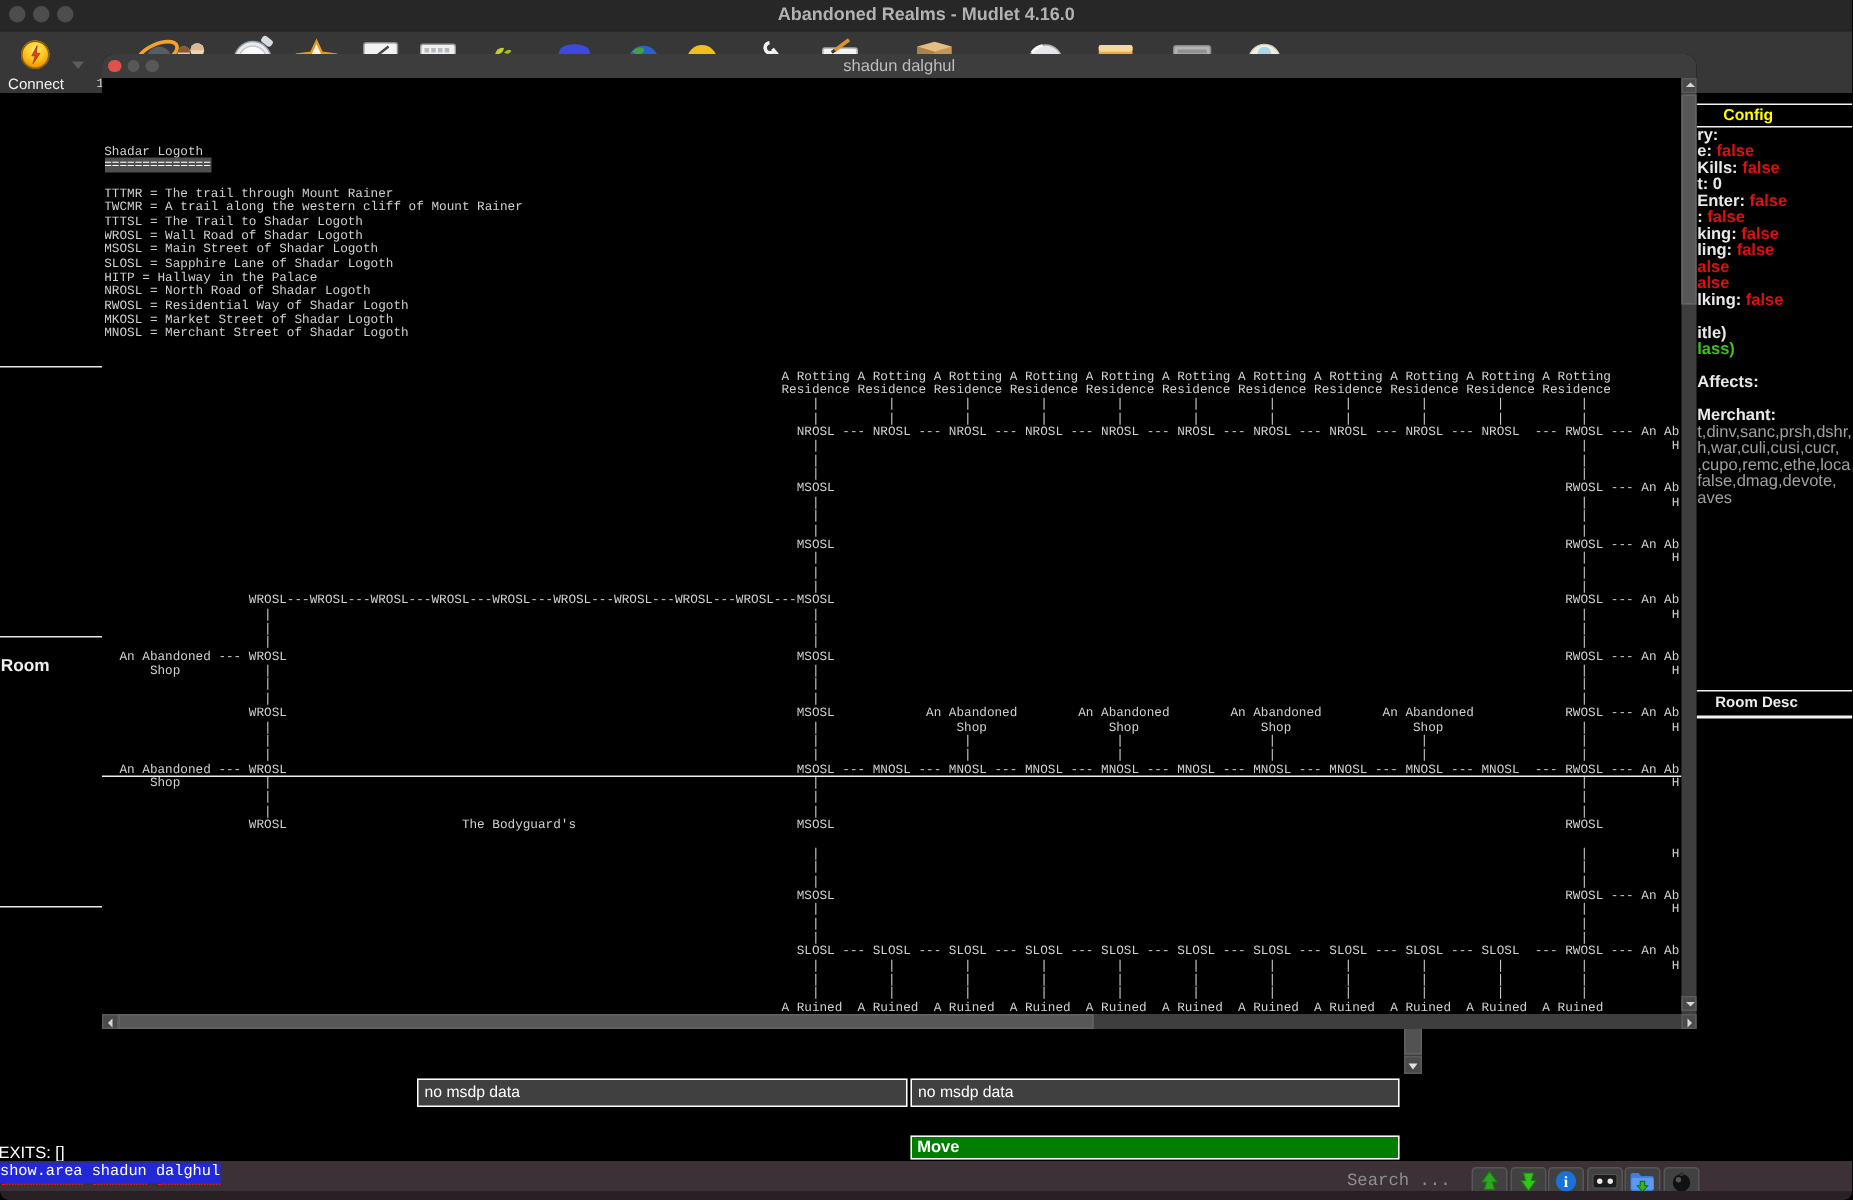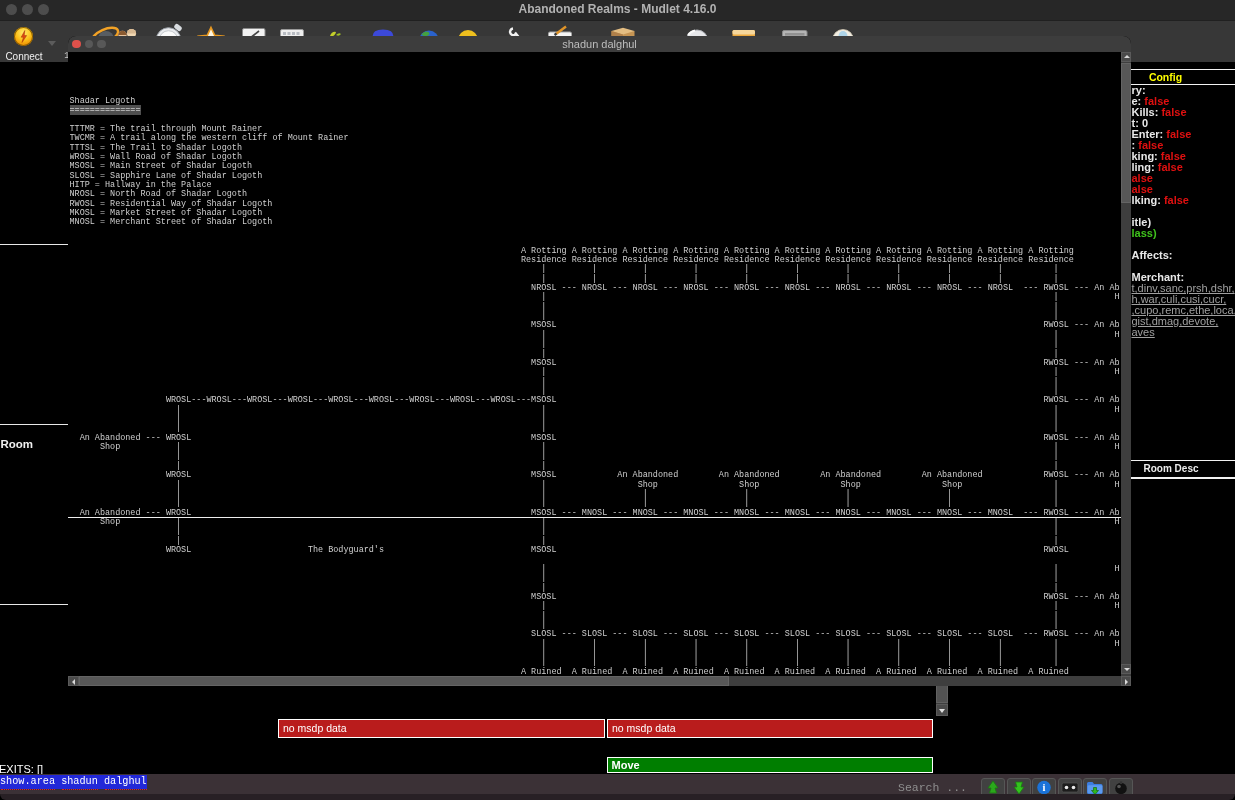--- a/index.html
+++ b/index.html
@@ -24,31 +24,31 @@
 #time { position:absolute; left:0.5px; top:438px; font-size:11.5px; font-weight:bold; color:#f0f0f0; }
 #one { position:absolute; left:64.3px; top:51.8px; font-family:"Liberation Mono", monospace;
   font-size:8.45px; line-height:9.357px; color:#c9c9c9; }
 
 .cline { position:absolute; left:1131px; width:104px; height:1.2px; background:#f2f2f2; }
 #config { position:absolute; left:1131px; width:69px; top:70.5px; text-align:center;
   font-size:10.5px; font-weight:bold; color:#ffff00; }
 .rp { position:absolute; left:1131.5px; font-size:11px; font-weight:bold; color:#e8e8e8; white-space:nowrap; }
 .rf { color:#e01010; }
 .gf { color:#3fc21c; }
-.gy { color:#a0a0a0; font-weight:normal;text-decoration:underline; }
+.gy { color:#a0a0a0; font-weight:normal; }
 .wu { }
 #roomdesc { position:absolute; left:1143.5px; top:463px; font-size:10px; font-weight:bold; color:#ececec; }
 
 #msb { position:absolute; left:935.5px; top:684px; width:12px; height:32px; background:#3e3e3e; }
 #msb .th { position:absolute; left:0; top:0; width:12px; height:18.5px; background:#525252; border:1px solid #616161; }
 #msb .bt { position:absolute; left:0; top:19.5px; width:12px; height:12px; background:#4a4a4a; border:1px solid #5a5a5a; }
 #msb .ar { position:absolute; left:2.5px; top:4px; width:0; height:0;
   border-left:3.5px solid transparent; border-right:3.5px solid transparent; border-top:4px solid #e0e0e0; }
 
-.mbox { position:absolute; background:#b91c1c; border:1px solid #fff; color:#fff;
+.mbox { position:absolute; background:#404040; border:1px solid #fff; color:#fff;
   font-size:10.5px; line-height:17px; padding-left:4px; }
 #health { position:absolute; left:278px; top:738.5px; width:327px; height:34.5px; background:#fe0000;
   border:1px solid #fff; color:#fff; font-weight:bold; font-size:11px; line-height:32px; padding-left:4px; }
 #mana { position:absolute; left:607px; top:738.5px; width:325.5px; height:16.5px; background:#0000f0;
   border:1px solid #fff; color:#fff; font-weight:bold; font-size:11px; line-height:14.5px; padding-left:3.5px; }
 #move { position:absolute; left:607px; top:756.8px; width:325.5px; height:16.5px; background:#007e00;
   border:1px solid #fff; color:#fff; font-weight:bold; font-size:11px; line-height:14.5px; padding-left:3.5px; }
 #exits { position:absolute; left:-1px; top:762.5px; font-size:11px; color:#fff; }
 
 #cmdbar { position:absolute; left:0; top:773.5px; width:1235px; height:20.5px; background:#3b3136; }
@@ -225,21 +225,21 @@
     <div class="rp" style="top:172.0px"><span class="rf">alse</span></div>
     <div class="rp" style="top:183.0px"><span class="rf">alse</span></div>
     <div class="rp" style="top:194.0px">lking: <span class="rf">false</span></div>
     <div class="rp" style="top:216.0px">itle)</div>
     <div class="rp" style="top:227.0px"><span class="gf">lass)</span></div>
     <div class="rp" style="top:249.0px"><span class="wu">Affects:</span></div>
     <div class="rp" style="top:271.0px"><span class="wu">Merchant:</span></div>
     <div class="rp" style="top:282.0px"><span class="gy">t,dinv,sanc,prsh,dshr,</span></div>
     <div class="rp" style="top:293.0px"><span class="gy">h,war,culi,cusi,cucr,</span></div>
     <div class="rp" style="top:304.0px"><span class="gy">,cupo,remc,ethe,loca,</span></div>
-    <div class="rp" style="top:315.0px"><span class="gy">gist,dmag,devote,</span></div>
+    <div class="rp" style="top:315.0px"><span class="gy">false,dmag,devote,</span></div>
     <div class="rp" style="top:326.0px"><span class="gy">aves</span></div>
 <div class="cline" style="top:460.3px"></div>
 <div class="cline" style="top:477.4px"></div>
 <div id="roomdesc">Room Desc</div>
 
 <div id="msb">
       <div class="th"></div>
       <div class="bt">
         <div class="ar"></div>
       </div>

